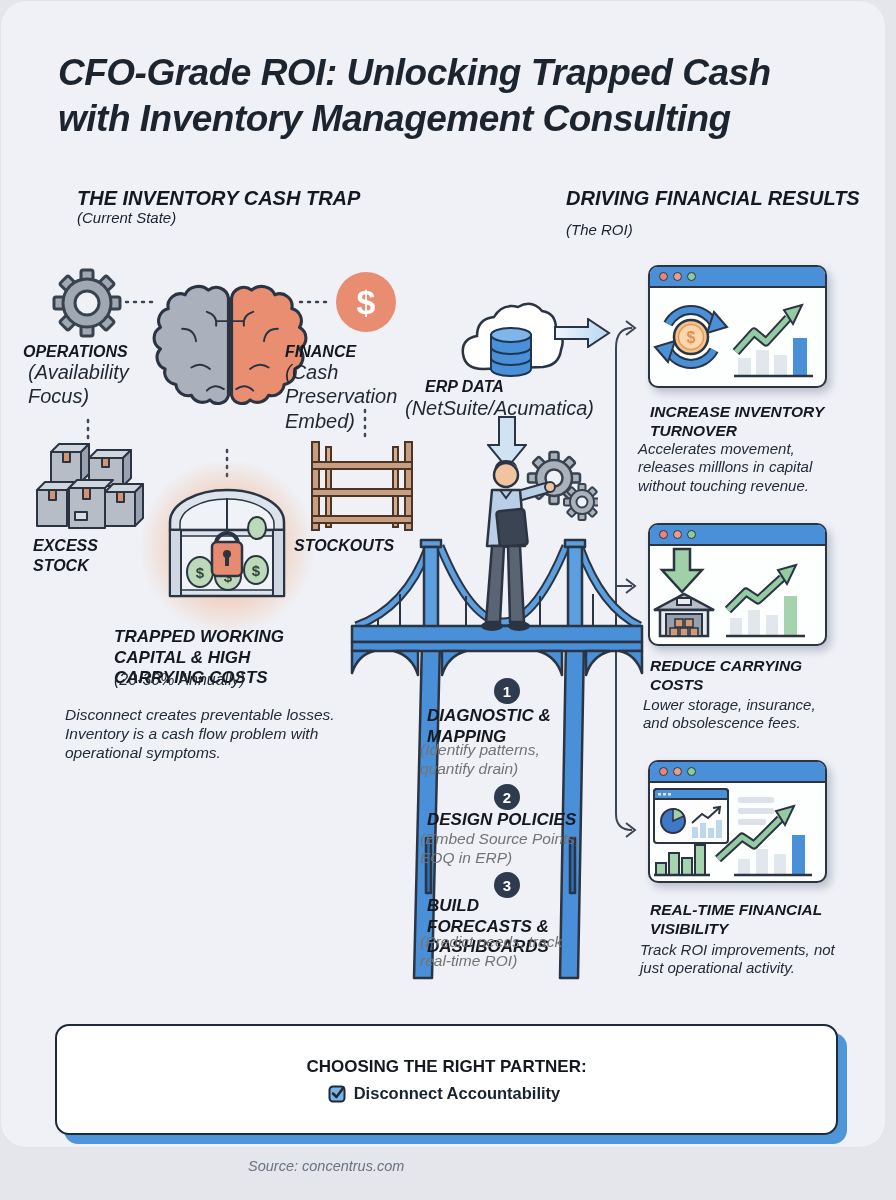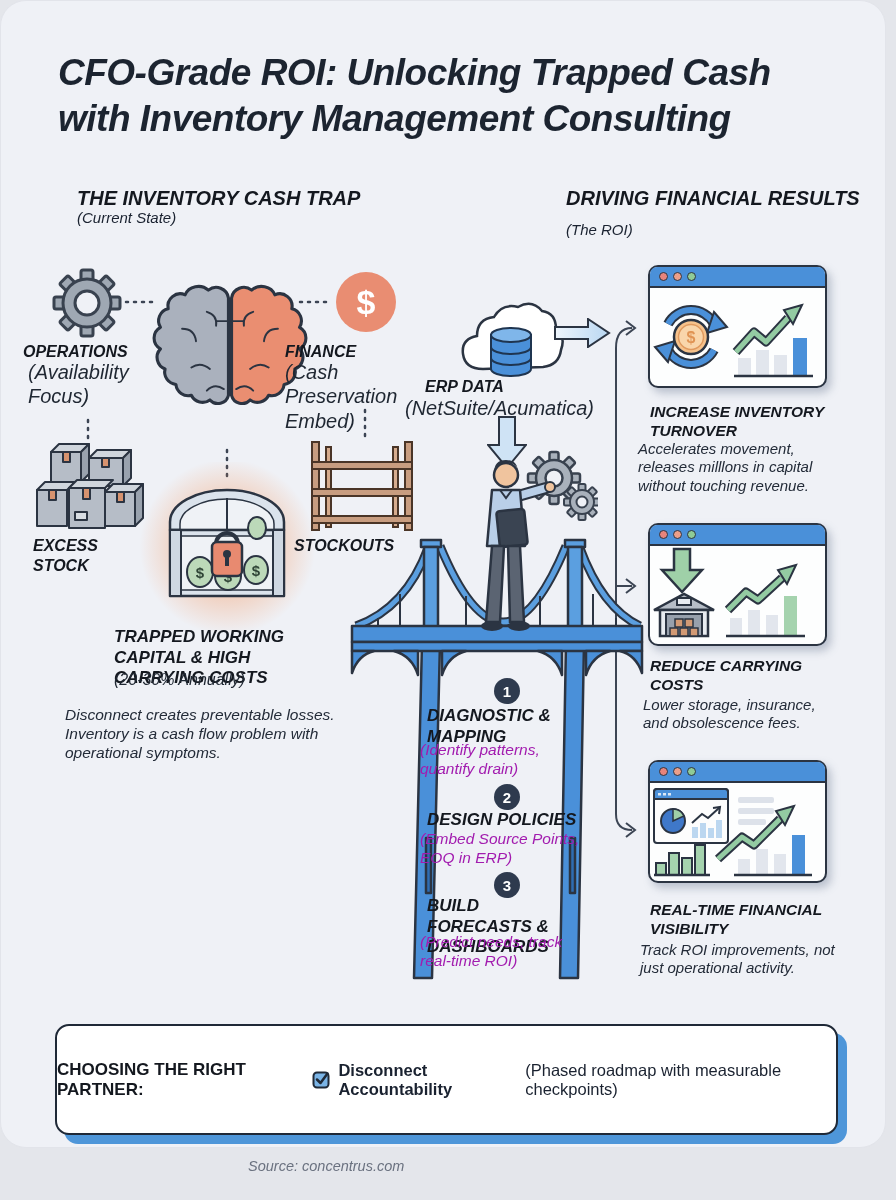--- a/index.html
+++ b/index.html
@@ -17,41 +17,41 @@
   .t { position:absolute; text-align:left; line-height:1.22;font-style:italic; }
   .title { font-size:37px; font-weight:bold; color:#1c2430; line-height:1.24; letter-spacing:-0.5px; }
   .h2 { font-size:20px; font-weight:bold; color:#14181f; }
   .h2sub { font-size:15px; color:#1a2230; }
   .lbl { font-size:16px; font-weight:bold; color:#14181f; }
   .sublbl { font-size:20px; color:#1f2732; }
   .big { font-size:17px; font-weight:bold; color:#14181f; }
   .mid { font-size:16px; color:#1f2732; }
   .par { font-size:15.5px; color:#232b38; }
   .steptitle { font-size:17px; font-weight:bold; color:#14181f; }
-  .stepdetail { font-size:15.5px; color:#a21caf; }
+  .stepdetail { font-size:15.5px; color:#737373; }
   .cardtitle { font-size:15.5px; font-weight:bold; color:#14181f; }
   .carddesc { font-size:15px; color:#232b38; }
   .stepnum { position:absolute; width:26px; height:26px; border-radius:50%;
     background:#2e3a4e; color:#fff; font-weight:bold; font-size:15px;
     display:flex; align-items:center; justify-content:center; }
   .coin { position:absolute; width:60px; height:60px; border-radius:50%;
     background:#e98d72; color:#fff; font-size:34px; font-weight:bold;
     display:flex; align-items:center; justify-content:center; }
   .glow { position:absolute;
     background:radial-gradient(circle, rgba(244,146,88,0.62) 0%, rgba(244,146,88,0.32) 42%, rgba(244,146,88,0) 72%); }
   .browser { position:absolute; left:648px; width:179px; border:2px solid #2b3442;
     border-radius:10px; background:#fdfefe; box-shadow:4px 5px 9px rgba(96,112,140,.38); }
   .bhead { height:21px; background:#4a90d9; border-bottom:2px solid #2b3442;
     border-radius:7px 7px 0 0; display:flex; align-items:center; gap:5px; padding-left:9px; }
   .dot { width:9px; height:9px; border-radius:50%; border:1.5px solid #2b3442; }
   .d1 { background:#e8847c; } .d2 { background:#eb9f8a; } .d3 { background:#8fcb96; }
   .bcontent { position:relative; height:98px; }
   .pbox { position:absolute; left:55px; top:1024px; width:783px; height:111px;
     background:#ffffff; border:2.5px solid #1f2937; border-radius:14px;
-    box-shadow:9px 9px 0 #4e96d9; display:flex; 
+    box-shadow:9px 9px 0 #4e96d9; display:flex; flex-direction:column;
     align-items:center; justify-content:center; gap:7px; }
   .ptitle { font-size:17px; font-weight:bold; color:#14181f; }
   .pline { font-size:16.5px; color:#1a2230; display:flex; align-items:center; }
   .pline .pb { font-weight:bold; margin:0 5px 0 7px; }
   .cb { width:19px; height:19px; display:inline-flex; }
   .footer { font-size:14.5px; color:#6b7280; }
   svg { display:block; }
 </style>
 </head>
 <body>
@@ -455,17 +455,16 @@
 <div class="pbox">
   <div class="ptitle">CHOOSING THE RIGHT PARTNER:</div>
   <div class="pline">
     <span class="cb">
       <svg width="19" height="19" viewBox="0 0 19 19">
         <rect x="1.5" y="2.5" width="15" height="15" rx="3.5" fill="#7ab4e6" stroke="#1f2937" stroke-width="2"></rect>
         <path d="M5,9.5 L8.5,13 L15.5,3.5" fill="none" stroke="#1f2937" stroke-width="2.5" stroke-linecap="round" stroke-linejoin="round"></path>
       </svg>
     </span>
     <span class="pb">Disconnect Accountability</span>
-    <span>(Phased roadmap with measurable checkpoints)</span>
   </div>
 </div>
 
 <div class="t footer" style="left:248px; top:1158px; width:400px;">Source: concentrus.com</div>
 
 </body></html>

